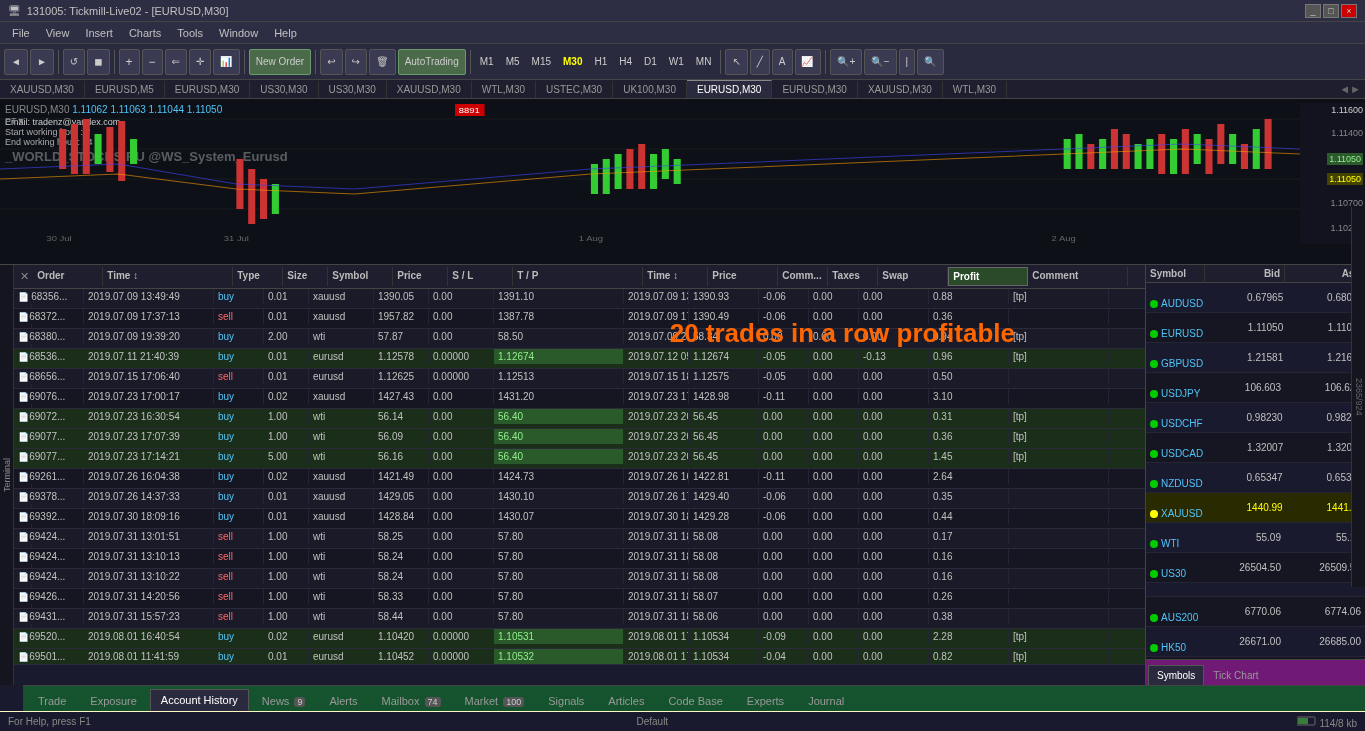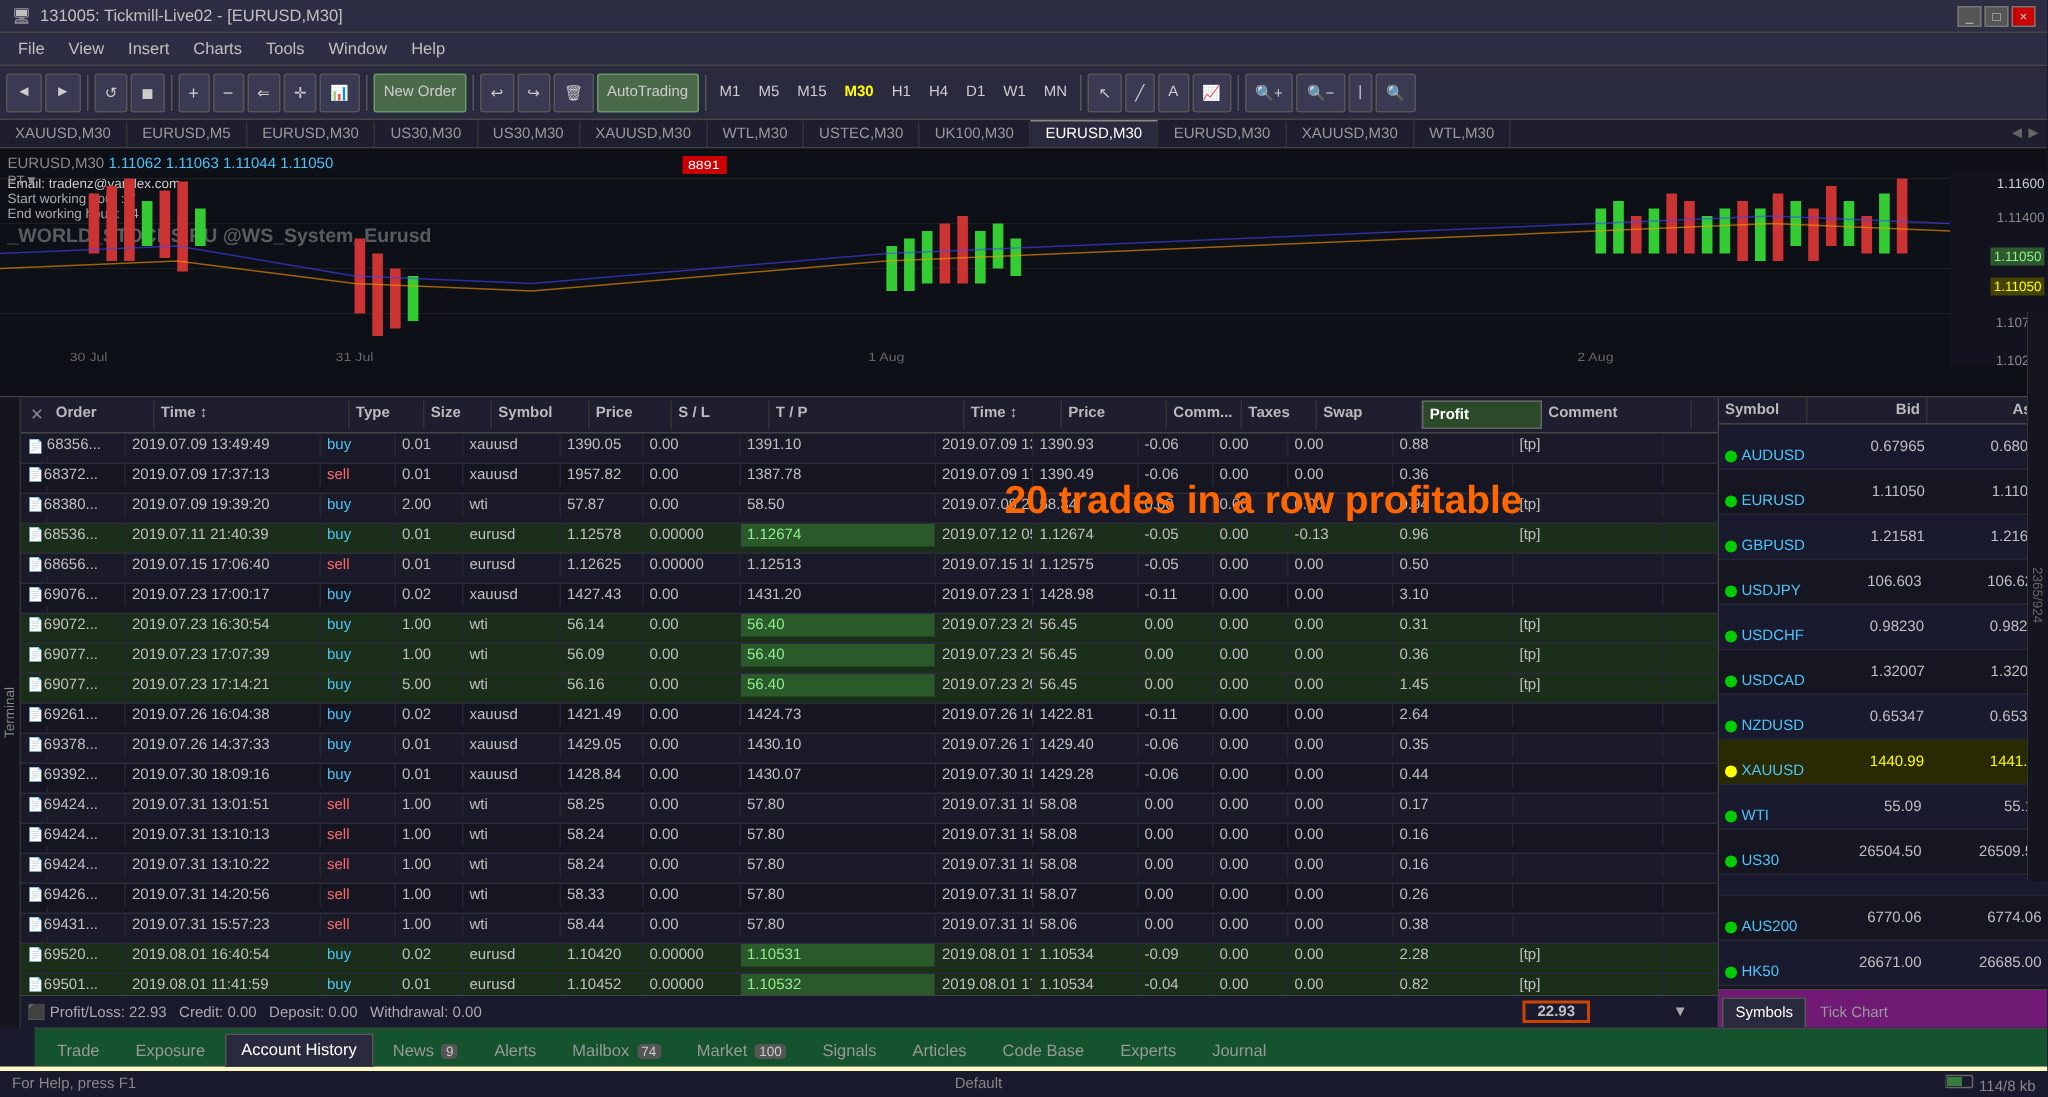--- a/index.html
+++ b/index.html
@@ -55,21 +55,21 @@
     
     #footer-status { background: #1a1a2e; border-top: 1px solid #444; padding: 3px 8px; font-size: 10px; color: #aaa; height: 20px; display: flex; align-items: center; }
     
     
     #bottom-tabs { display: flex; background: #14532d; border-top: 1px solid #444; height: 26px; align-items: flex-end; padding: 0 4px; margin-left: 23px; }
     .btab { padding: 4px 10px; color: #999; cursor: pointer; font-size: 11px; border: 1px solid transparent; border-bottom: none; margin-right: 2px; }
     .btab.active { background: #2a2a3e; color: #fff; border-color: #555; border-bottom: 1px solid #2a2a3e; }
     .btab .badge { background: #555; color: #ccc; border-radius: 3px; padding: 0 3px; font-size: 9px; margin-left: 2px; }
     
     
-    #status-bar { background: #1a1a2e; height: 20px; display: flex; align-items: center; padding: 0 8px; border-top: 3px solid #fef9c3; font-size: 10px; color: #888; }
+    #status-bar { background: #1a1a2e; height: 20px; display: flex; align-items: center; padding: 0 8px; border-top: 1px solid #fef9c3; font-size: 10px; color: #888; }
     #status-bar .status-left { flex: 1; }
     
     
     #right-panel { width: 220px; background: #1a1a2e; border-left: 1px solid #444; display: flex; flex-direction: column; }
     #right-panel-header { display: grid; grid-template-columns: 1fr 80px 80px; background: #1e1e2e; border-bottom: 1px solid #444; }
     .rph { padding: 3px 4px; color: #bbb; font-size: 10px; font-weight: bold; border-right: 1px solid #333; }
     
     .symbol-row { display: grid; grid-template-columns: 1fr 80px 80px; border-bottom: 1px solid #252535; align-items: center; }
     .symbol-row:nth-child(even) { background: #161622; }
     .symbol-name { padding: 3px 4px; font-size: 10px; color: #4fc3f7; display: flex; align-items: center; gap: 3px; margin-top: 12px; }
@@ -250,21 +250,21 @@
       <text x="500" y="142" fill="#666" font-size="8" text-anchor="middle">1 Aug</text>
       <text x="900" y="142" fill="#666" font-size="8" text-anchor="middle">2 Aug</text>
 
       <polyline points="0,80 100,75 200,90 300,95 400,85 500,75 600,70 700,65 800,60 900,55 1000,50 1100,55" fill="none" stroke="#ff9900" stroke-width="1" opacity="0.6"></polyline>
       <polyline points="0,70 100,65 200,85 300,90 400,80 500,70 600,65 700,60 800,55 900,50 1000,45 1100,50" fill="none" stroke="#4444ff" stroke-width="1" opacity="0.6"></polyline>
 
       <rect x="385" y="5" width="25" height="12" fill="#cc0000"></rect>
       <text x="397" y="14" fill="white" font-size="8" text-anchor="middle">8891</text>
     </svg>
 
-    <div style="position:absolute; right:0; top:16px; width:65px; background:#131320; height:100%; font-size:9px; color:#888; padding:2px;">
+    <div style="position:absolute; right:0; top:4px; width:65px; background:#131320; height:100%; font-size:9px; color:#888; padding:2px;">
       <div style="position:absolute; top:2px; right:2px; color:#ccc;">1.11600</div>
       <div style="position:absolute; top:25px; right:2px;">1.11400</div>
       <div style="position:absolute; top:50px; right:2px; background:#2d5a2d; color:#90ee90; padding:1px 2px;">1.11050</div>
       <div style="position:absolute; top:70px; right:2px; background:#444400; color:#ffff00; padding:1px 2px;">1.11050</div>
       <div style="position:absolute; top:95px; right:2px;">1.10700</div>
       <div style="position:absolute; top:120px; right:2px;">1.10260</div>
     </div>
   </div>
 </div>
 
@@ -660,25 +660,20 @@
         <div class="td">-0.04</div>
         <div class="td">0.00</div>
         <div class="td">0.00</div>
         <div class="td td-profit">0.82</div>
         <div class="td">[tp]</div>
 
       </div>
 
     </div>
 
-    <div id="footer-status" style="border-top:1px solid #444; background:#1a1a2e; display:flex; align-items:center; padding:2px 4px; font-size:10px; height:22px; position:relative;">
-      <span style="color:#aaa;">⬛ Profit/Loss: 22.93 &nbsp; Credit: 0.00 &nbsp; Deposit: 0.00 &nbsp; Withdrawal: 0.00</span>
-      <span style="position:absolute; right:85px; font-weight:bold; color:#c0c0c0; border:2px solid #cc4400; padding:0 8px;">22.93</span>
-      <span style="position:absolute; right:20px;">▼</span>
-    </div>
 
   </div>
 
   <div id="right-panel">
 
     <div id="right-panel-header">
       <div class="rph">Symbol</div>
       <div class="rph" style="text-align:right;">Bid</div>
       <div class="rph" style="text-align:right;">Ask</div>
     </div>

